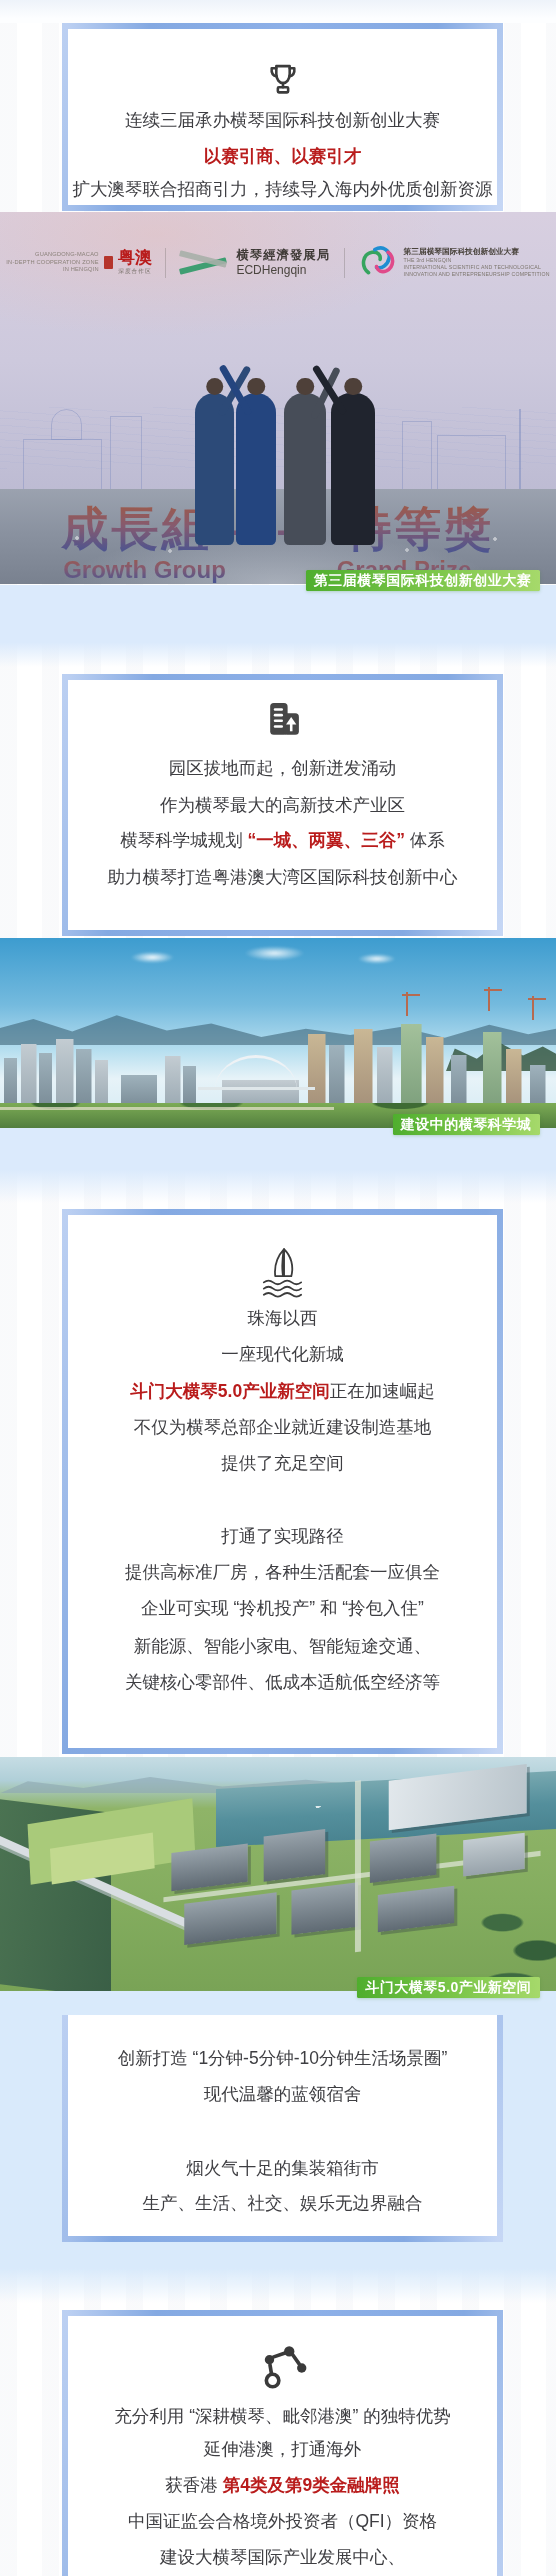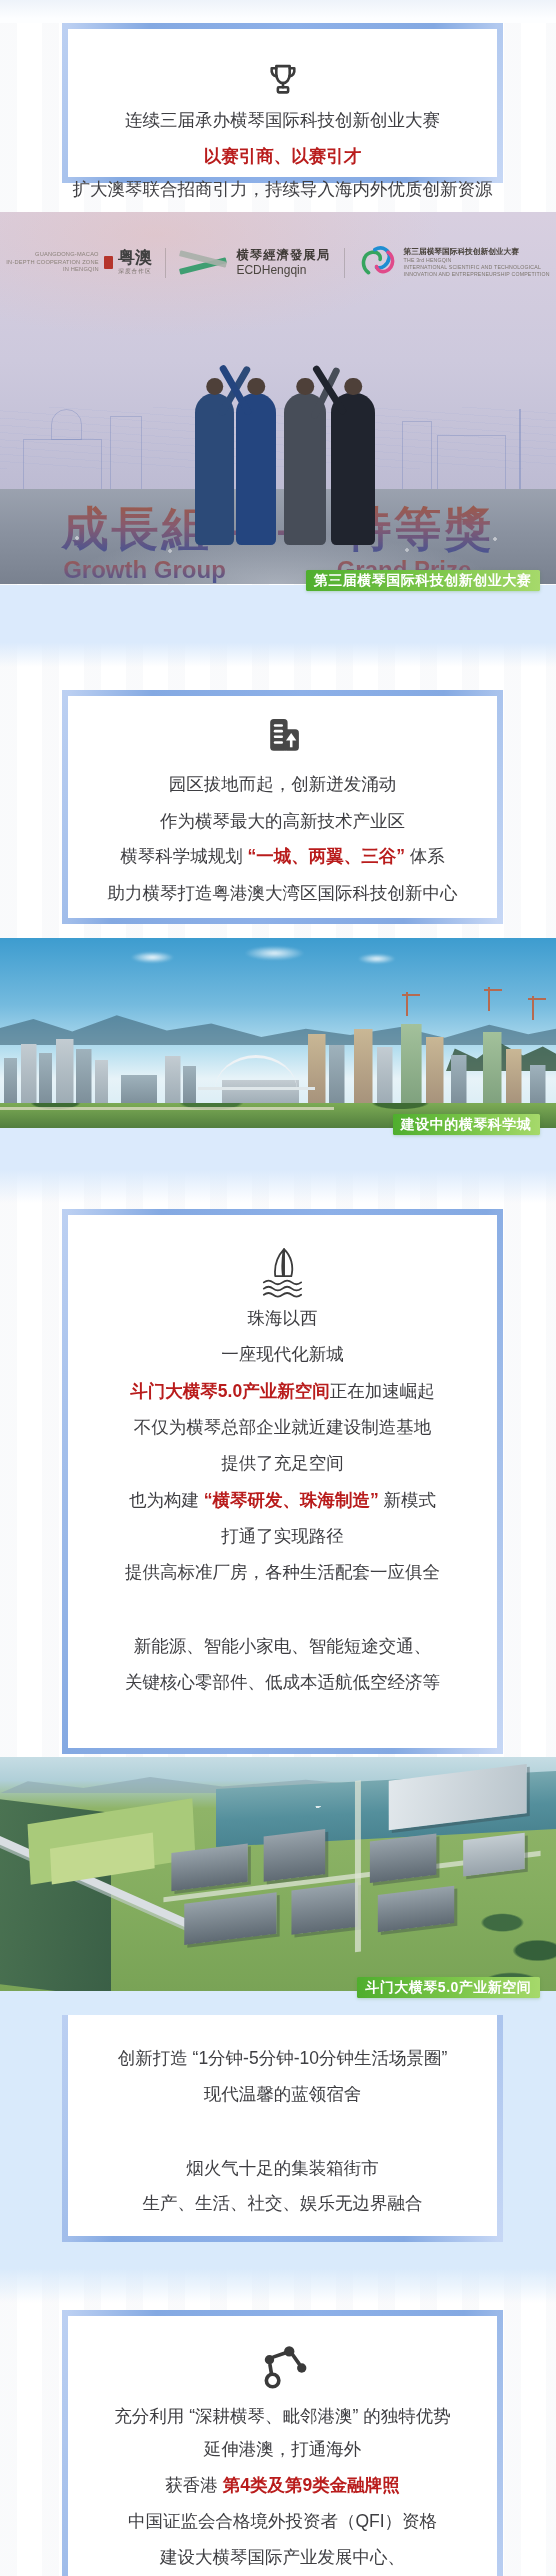--- a/index.html
+++ b/index.html
@@ -7,22 +7,22 @@
         font-family:"Liberation Sans","DejaVu Sans",sans-serif;color:#3e3e42;}
   .page::before{content:"";position:absolute;inset:0;z-index:0;pointer-events:none;
         background:repeating-linear-gradient(90deg, rgba(175,185,205,.07) 0 17.5px, rgba(255,255,255,0) 17.5px 42px);}
   .top-glow{position:absolute;left:0;top:0;width:556px;height:23px;z-index:1;
         background:linear-gradient(180deg,#eef3fa 0%,#fdfeff 80%);}
 
   
   .card{position:absolute;left:62px;width:441px;box-sizing:border-box;background:#fff;z-index:2;
         border:6.7px solid #86aae3;
         border-image:linear-gradient(100deg,#bcd0f2 0%,#84a9e2 18%,#8db0e8 50%,#84a9e2 80%,#c6d7f5 100%) 1;}
-  .card1{top:23px;height:160px;}
-  .card2{top:690px;height:234px;}
+  .card1{top:23px;height:188px;}
+  .card2{top:674px;height:262px;}
   .card3{top:1209px;height:545px;}
   .card4{top:1991px;height:227px;border-top-width:0;margin-top:24px;}
   .card5{top:2310px;height:381px;}
   .ln{position:absolute;left:0;right:0;margin:0;text-align:center;font-size:17.5px;line-height:25px;
       white-space:nowrap;color:#3e3e42;font-weight:400;}
   .ln b{font-weight:700;color:#b91c1c;}
   .cicon{position:absolute;left:50%;transform:translateX(-50%);}
 
   
   .photo{position:absolute;left:0;width:556px;z-index:3;}
@@ -52,21 +52,21 @@
   .p1-bld.br{left:437px;top:223px;width:67px;height:61px;}
   .p1-bld.br::before{content:"";position:absolute;left:-36px;top:-15.5px;width:28px;height:76px;border:1px solid rgba(105,125,185,.32);}
   .p1-bld.br::after{content:"";position:absolute;left:81px;top:-27px;width:2.1px;height:87px;background:rgba(105,125,185,.4);}
   .p1-logos{position:absolute;left:0;right:0;top:26px;height:49px;display:flex;justify-content:center;
       align-items:center;gap:13.4px;z-index:2;}
   .lg{display:flex;align-items:center;}
   .lg1{gap:5.2px;}
   .lg1-en{text-align:right;font-size:5.7px;line-height:7.7px;color:#8a8179;letter-spacing:0.2px;}
   .lg1-seal{width:8.8px;height:12.4px;background:#b5352c;border-radius:1px;}
   .lg1-cncol{display:flex;flex-direction:column;align-items:center;}
-  .lg1-cn{font-size:17px;font-weight:700;color:#404040;line-height:18.5px;}
+  .lg1-cn{font-size:17px;font-weight:700;color:#b91c1c;line-height:18.5px;}
   .lg1-cnsub{font-size:5.7px;letter-spacing:1px;color:#6f6961;}
   .lg-div{width:0.5px;height:30px;background:rgba(95,90,82,.28);}
   .lg2{gap:8.2px;}
   .lg2-mark{position:relative;width:49px;height:25px;}
   .lg2-mark .x1{position:absolute;left:0;top:13.4px;width:48px;height:6.2px;background:#3f9e72;border-radius:1px;transform:rotate(-14deg);}
   .lg2-mark .x2{position:absolute;left:0;top:6.2px;width:48px;height:6.2px;background:#a7afa9;border-radius:1px;transform:rotate(14deg);opacity:.9;}
   .lg2-txt{display:flex;flex-direction:column;}
   .lg2-cn{font-size:12.4px;font-weight:700;color:#3e3a36;line-height:15.5px;letter-spacing:1px;}
   .lg2-en{font-size:12px;color:#4a453f;line-height:14px;}
   .lg3{gap:6.2px;}
@@ -308,23 +308,23 @@
         <path d="M18 76 q9 -7 18 0 t18 0 t18 0 t18 0"></path>
         <path d="M18 88 q9 -7 18 0 t18 0 t18 0 t18 0"></path>
         <path d="M18 100 q9 -7 18 0 t18 0 t18 0 t18 0"></path>
       </g>
     </svg>
     <p class="ln" style="top:91px"><span>珠海以西</span><b></b><span></span></p>
     <p class="ln" style="top:127px"><span>一座现代化新城</span><b></b><span></span></p>
     <p class="ln" style="top:164px"><span></span><b>斗门大横琴5.0产业新空间</b><span>正在加速崛起</span></p>
     <p class="ln" style="top:200px"><span>不仅为横琴总部企业就近建设制造基地</span><b></b><span></span></p>
     <p class="ln" style="top:236px"><span>提供了充足空间</span><b></b><span></span></p>
-    <p class="ln" style="top:273px"><span>也为构建 </span><b>“横琴研发、珠海制造”</b><span> 新模式</span></p>
     <p class="ln" style="top:309px"><span>打通了实现路径</span><b></b><span></span></p>
     <p class="ln" style="top:345px"><span>提供高标准厂房，各种生活配套一应俱全</span><b></b><span></span></p>
+    <p class="ln" style="top:381px"><span>企业可实现 “拎机投产” 和 “拎包入住”</span><b></b><span></span></p>
     <p class="ln" style="top:419px"><span>新能源、智能小家电、智能短途交通、</span><b></b><span></span></p>
     <p class="ln" style="top:455px"><span>关键核心零部件、低成本适航低空经济等</span><b></b><span></span></p>
   </section>
 
   <div class="photo photo3">
     <div class="ph-clip">
       <div class="p3-base"></div>
       <div class="p3-mtn"></div>
       <div class="p3-sea"></div>
       <div class="p3-river"></div>

